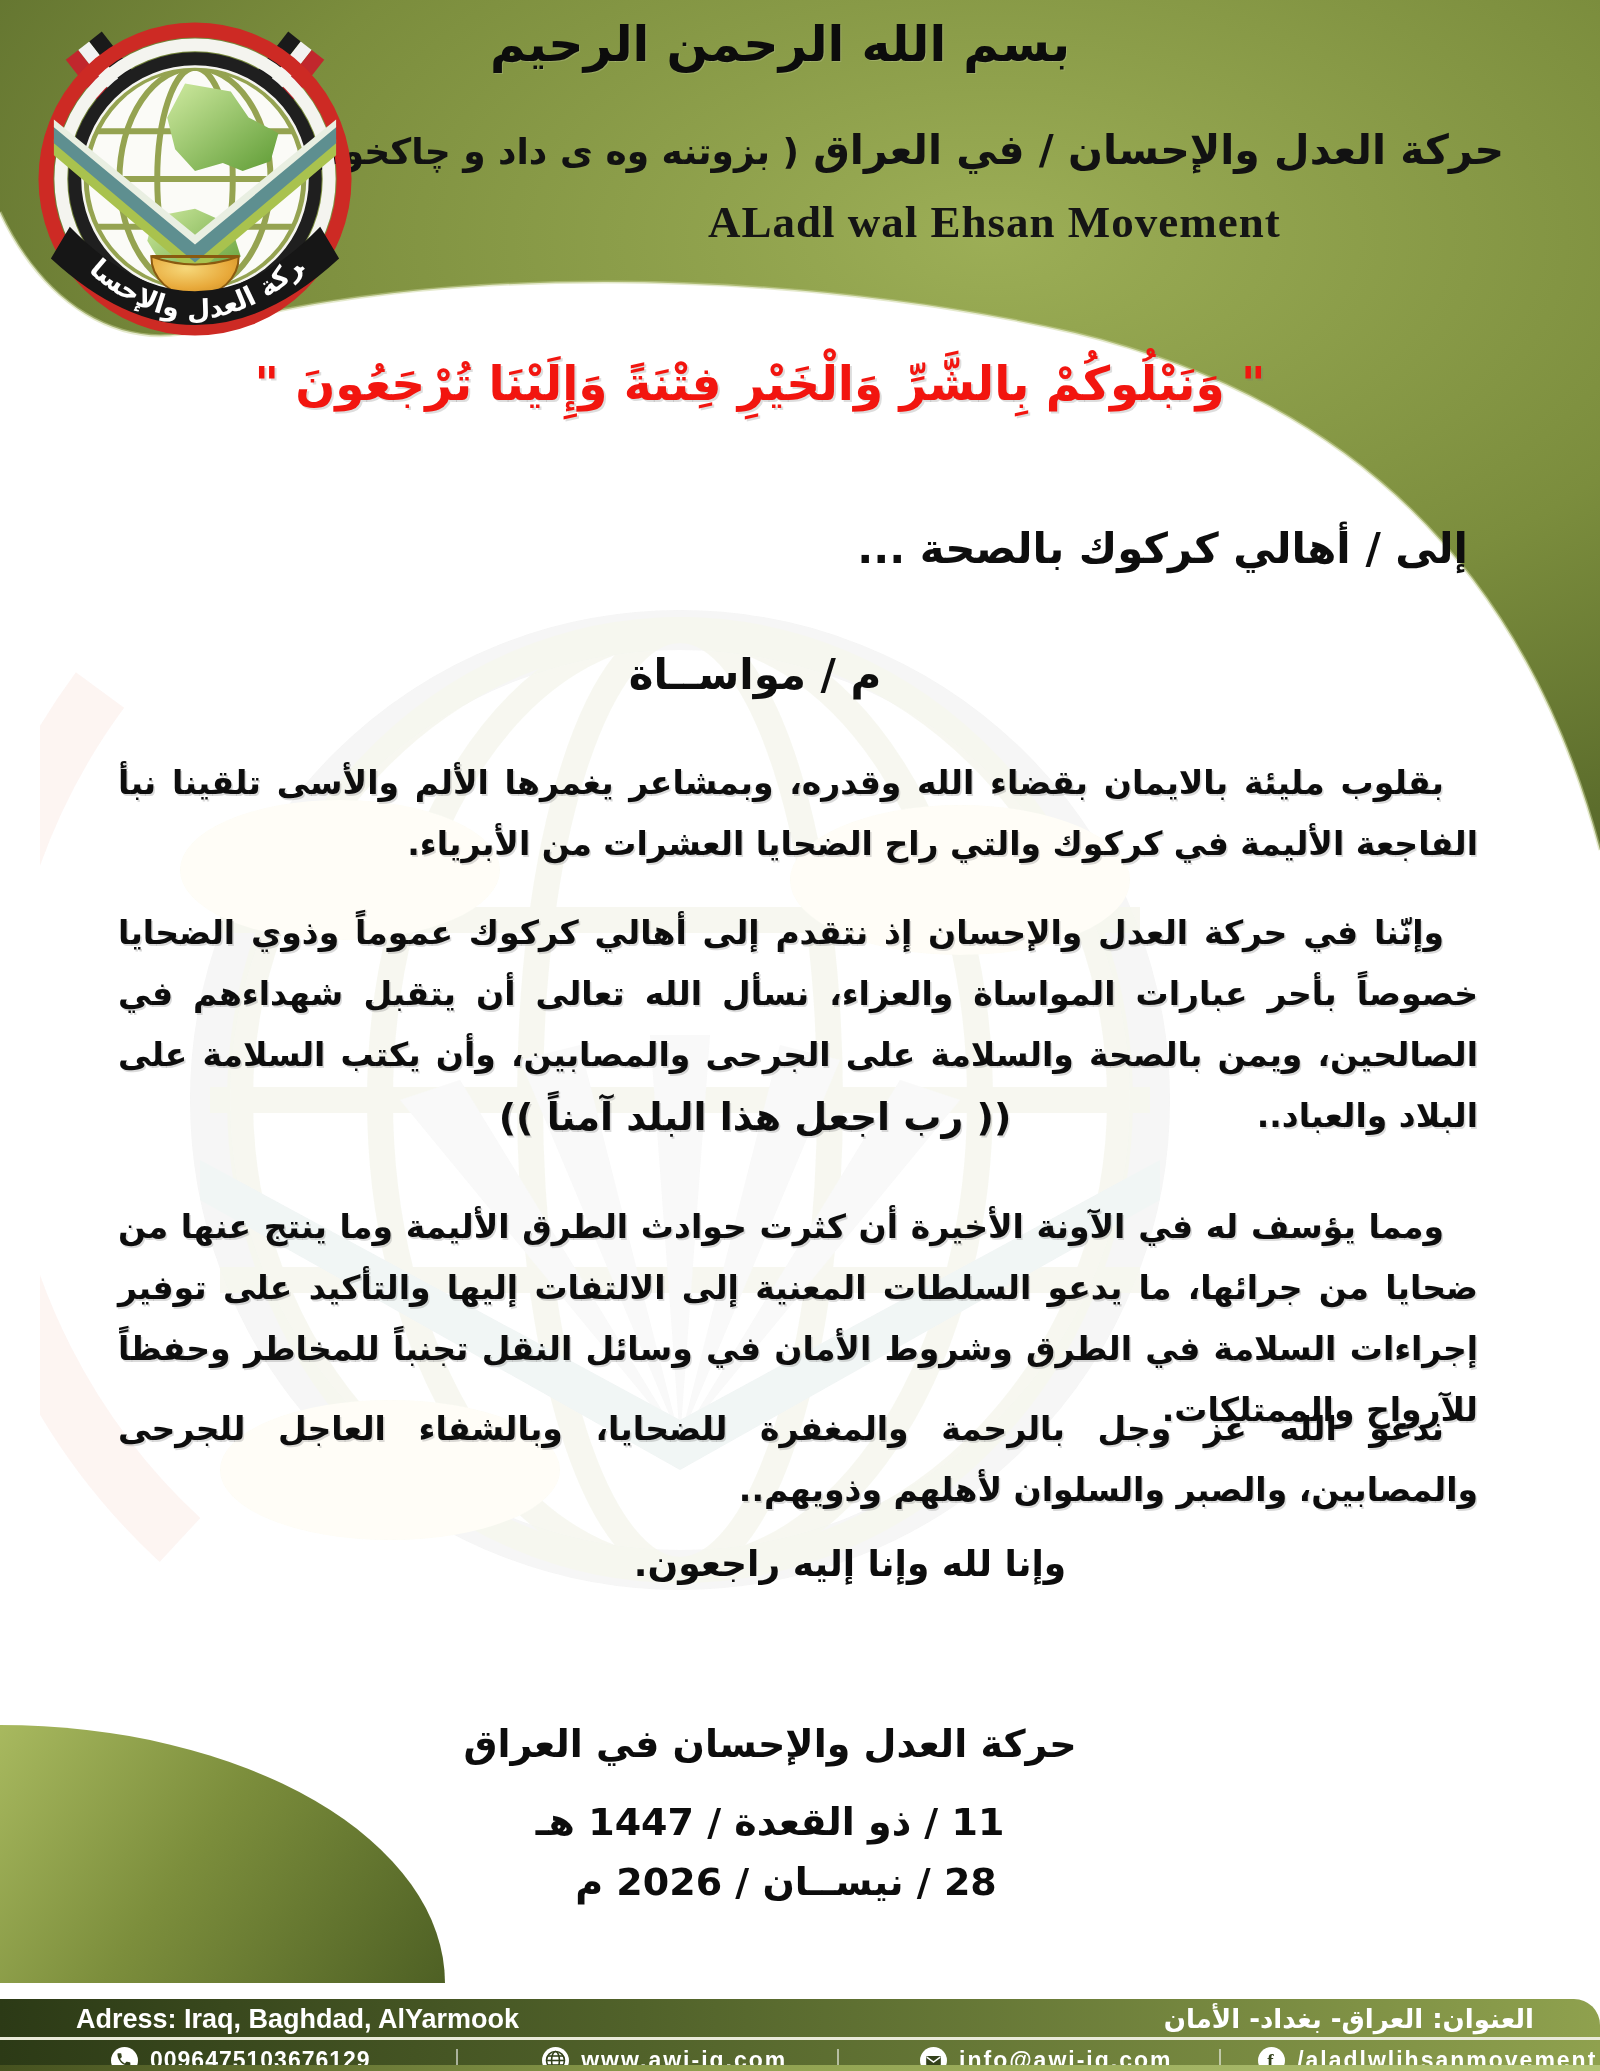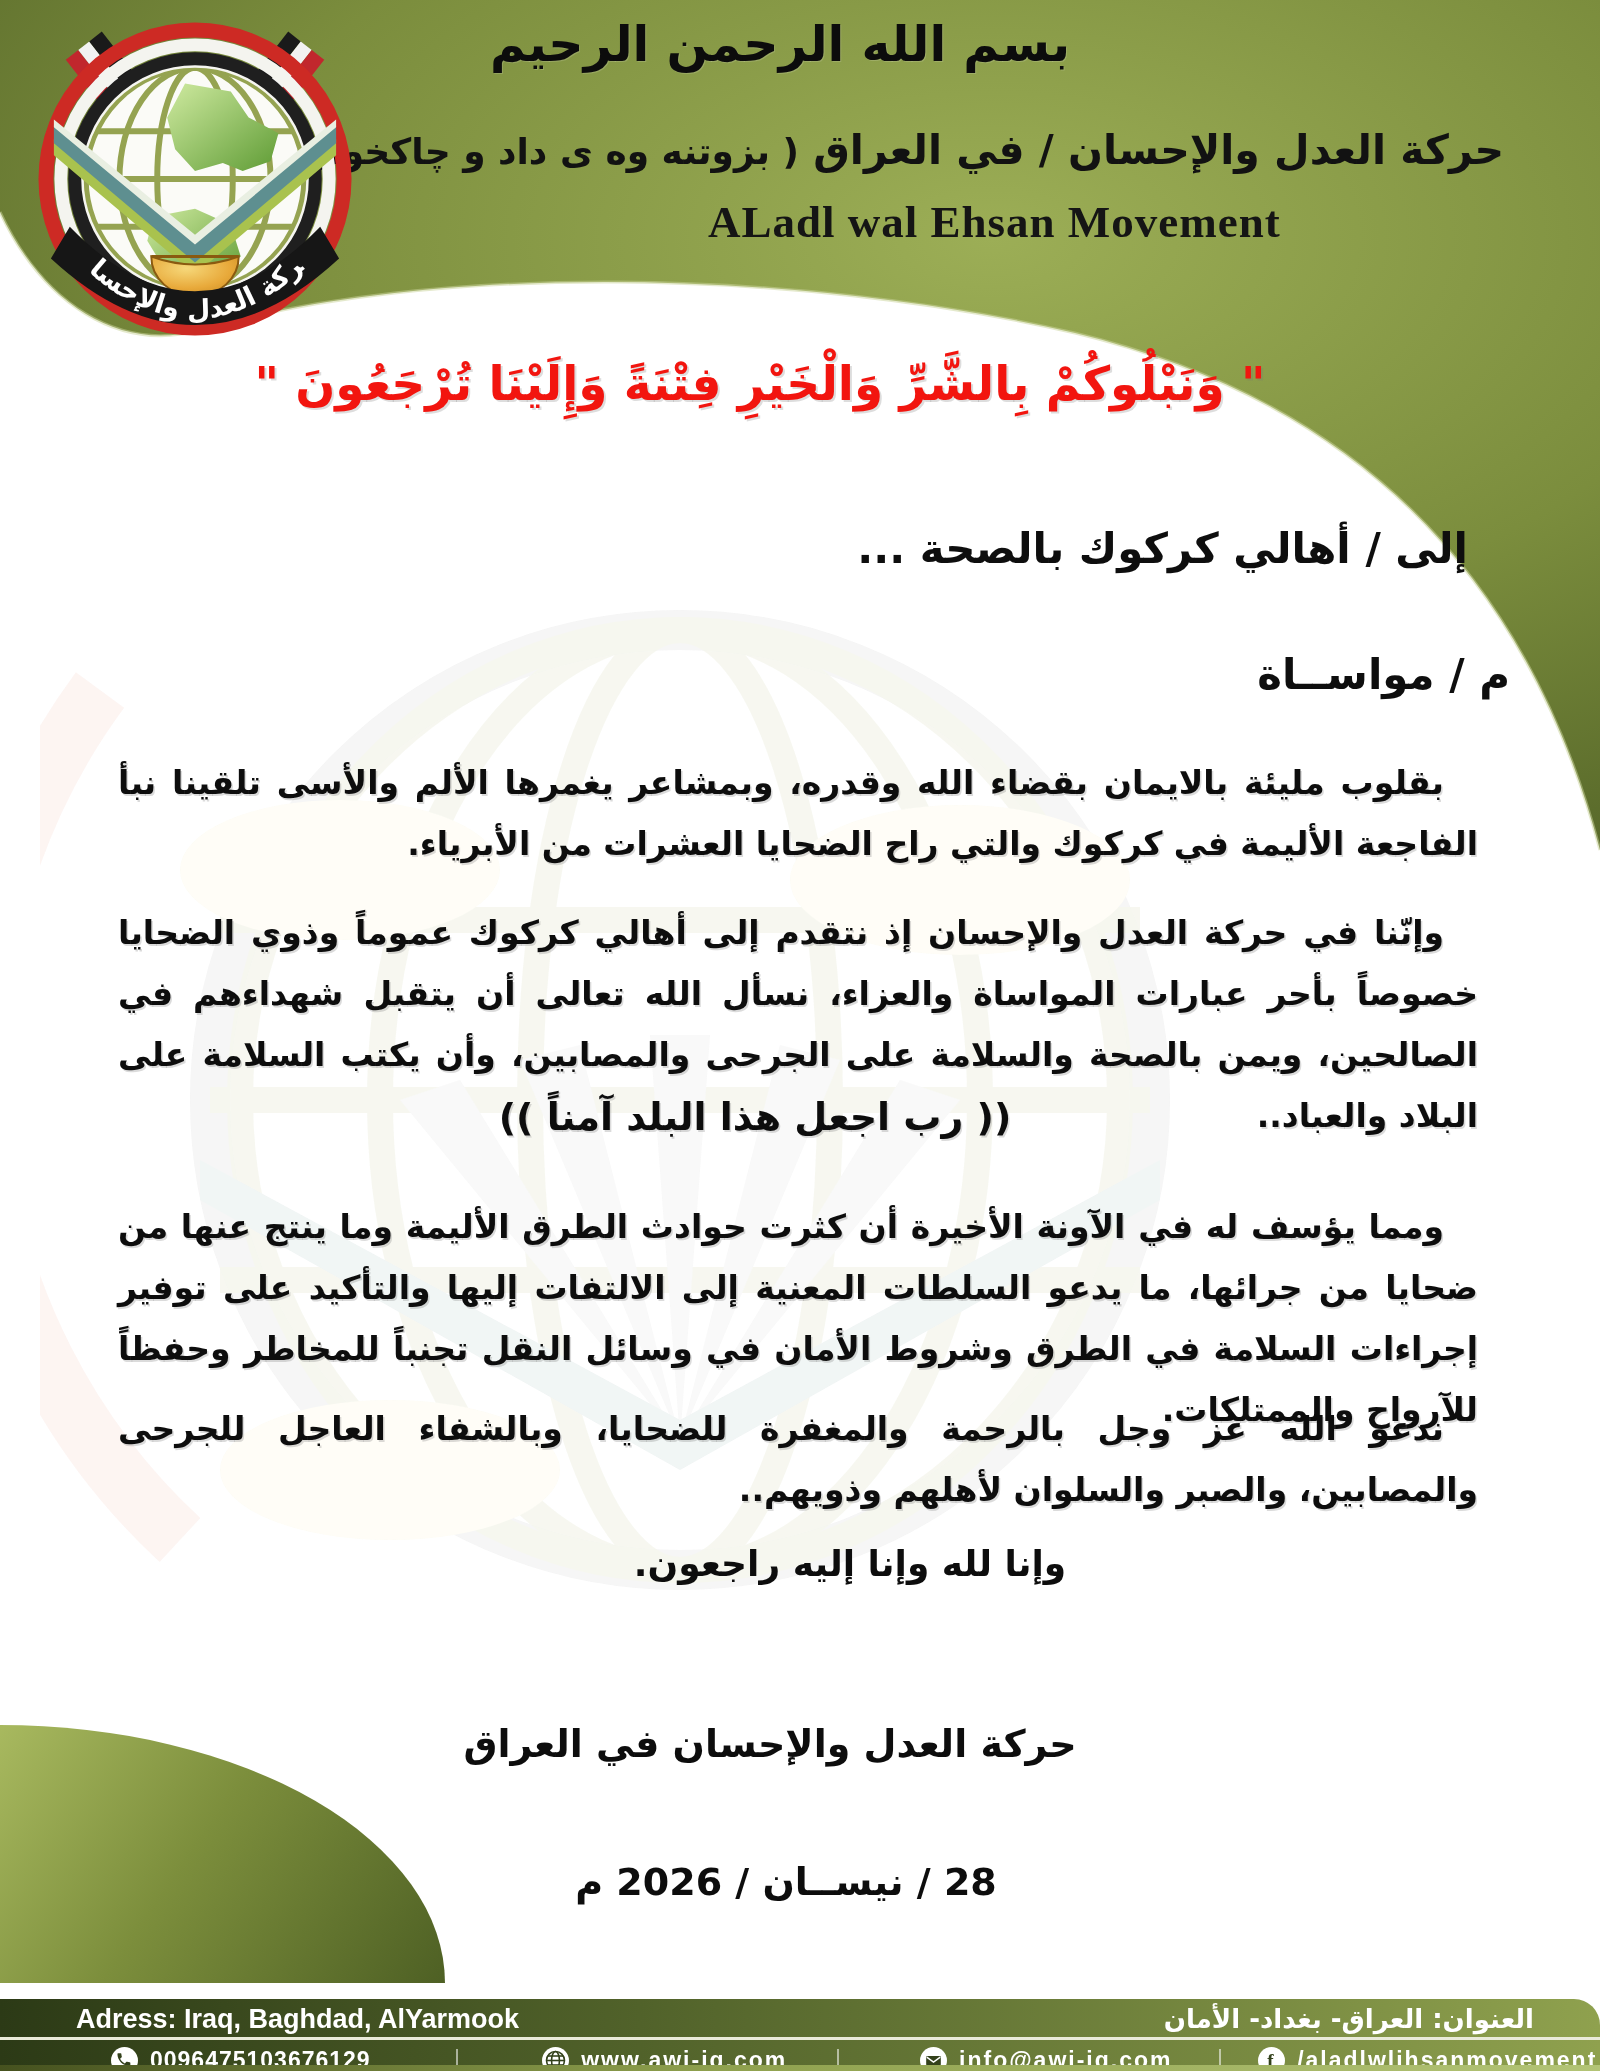--- a/index.html
+++ b/index.html
@@ -21,21 +21,21 @@
 
   
   .watermark{position:absolute;top:540px;left:40px;z-index:0;opacity:.8;}
 
   
   .red-verse{position:absolute;top:356px;left:0;right:80px;text-align:center;z-index:2;
              font-size:47px;font-weight:800;color:#f2150f;direction:rtl;
              text-shadow:2px 2px 0 rgba(120,120,120,.25);}
   .to-line{position:absolute;top:524px;right:132px;z-index:2;direction:rtl;
            font-size:42px;font-weight:800;color:#0e0e0e;}
-  .subject-line{position:absolute;top:650px;left:0;right:90px;z-index:2;direction:rtl;
+  .subject-line{position:absolute;top:650px;left:0;right:90px;text-align:center;z-index:2;direction:rtl;
                 font-size:42px;font-weight:800;color:#0e0e0e;}
   .para{position:absolute;left:118px;right:122px;z-index:2;direction:rtl;
         text-align:justify;text-align-last:right;text-indent:34px;
         font-size:33px;font-weight:700;line-height:1.85;color:#0d0d0d;margin:0;
         text-shadow:1.5px 1.5px 0 rgba(110,110,110,.25);}
   .p1{top:752px;}
   .p2{top:902px;}
   .p3{top:1196px;}
   .p4{top:1398px;}
   .dua-line{position:absolute;top:1095px;left:0;right:90px;text-align:center;z-index:2;direction:rtl;
@@ -190,20 +190,21 @@
   <div class="subject-line">م / مواســاة</div>
 
   <p class="para p1">بقلوب مليئة بالايمان بقضاء الله وقدره، وبمشاعر يغمرها الألم والأسى تلقينا نبأ الفاجعة الأليمة في كركوك والتي راح الضحايا العشرات من الأبرياء.</p>
   <p class="para p2">وإنّنا في حركة العدل والإحسان إذ نتقدم إلى أهالي كركوك عموماً وذوي الضحايا خصوصاً بأحر عبارات المواساة والعزاء، نسأل الله تعالى أن يتقبل شهداءهم في الصالحين، ويمن بالصحة والسلامة على الجرحى والمصابين، وأن يكتب السلامة على البلاد والعباد..</p>
   <div class="dua-line">(( رب اجعل هذا البلد آمناً ))</div>
   <p class="para p3">ومما يؤسف له في الآونة الأخيرة أن كثرت حوادث الطرق الأليمة وما ينتج عنها من ضحايا من جرائها، ما يدعو السلطات المعنية إلى الالتفات إليها والتأكيد على توفير إجراءات السلامة في الطرق وشروط الأمان في وسائل النقل تجنباً للمخاطر وحفظاً للآرواح والممتلكات.</p>
   <p class="para p4">ندعو الله عز وجل بالرحمة والمغفرة للضحايا، وبالشفاء العاجل للجرحى والمصابين، والصبر والسلوان لأهلهم وذويهم..</p>
   <div class="closing-line">وإنا لله وإنا إليه راجعون.</div>
 
   <div class="signature">حركة العدل والإحسان في العراق</div>
+  <div class="date-hijri">11 / ذو القعدة / 1447 هـ</div>
   <div class="date-greg">28 / نيســان / 2026 م</div>
 
   <div class="wedge"></div>
 
   <div class="footer">
     <div class="f-top">
       <div class="addr-en">Adress: Iraq, Baghdad, AlYarmook</div>
       <div class="addr-ar">العنوان: العراق- بغداد- الأمان</div>
     </div>
     <div class="f-line"></div>

